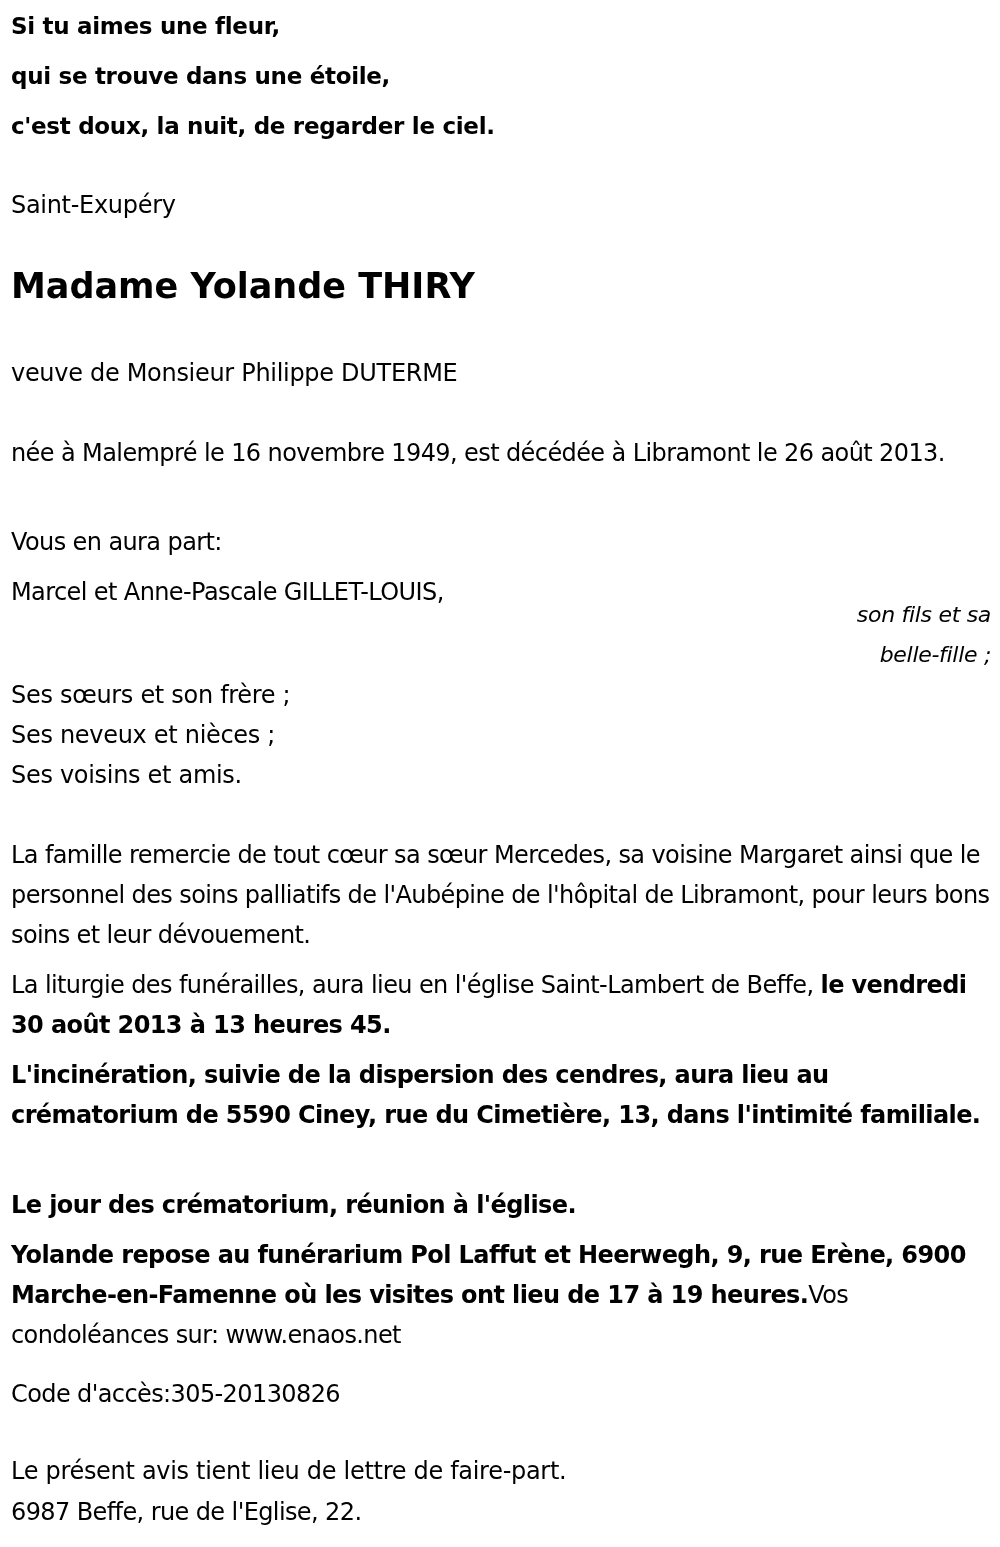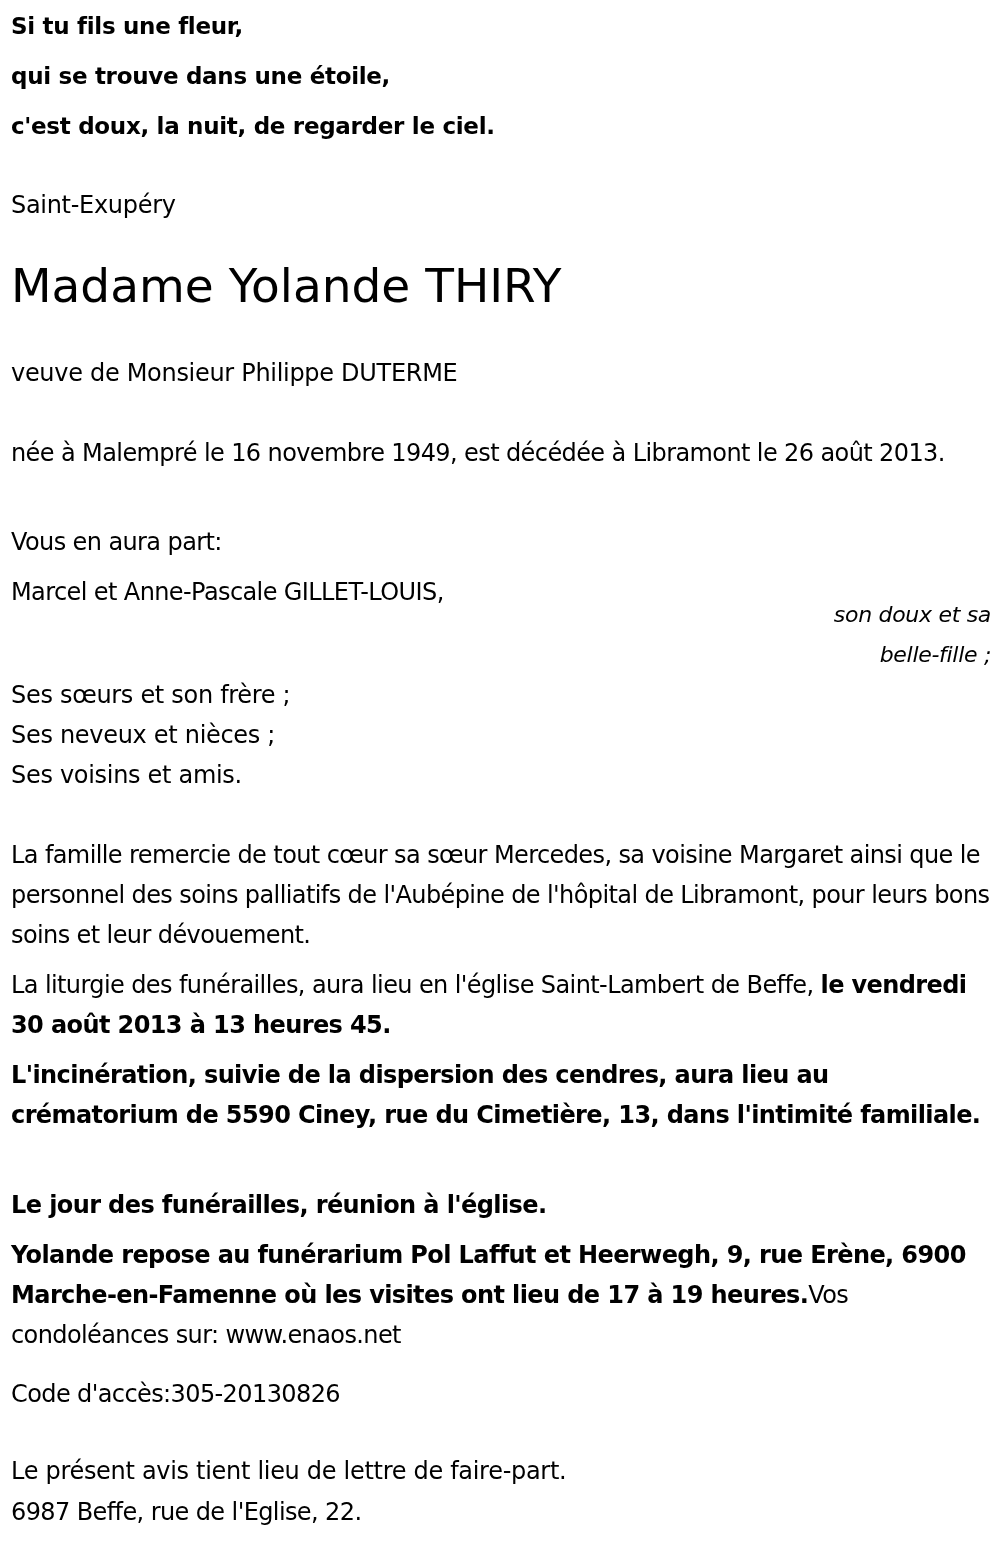--- a/index.html
+++ b/index.html
@@ -25,67 +25,67 @@
     .line {
       position: absolute;
       left: 0;
       white-space: nowrap;
       line-height: 30px;
       letter-spacing: -0.3px;
     }
     .bold { font-weight: bold; }
     .italic { font-style: italic; }
     .poem { font-size: 23px; font-weight: bold; }
-    .title { font-size: 47px; font-weight: normal; line-height: 40px; letter-spacing: 0; }
+    .title { font-size: 35px; font-weight: bold; line-height: 40px; letter-spacing: 0; }
     .right { left: auto; right: 0; text-align: right; font-size: 22px; }
     .para {
       position: absolute;
       left: 0;
       width: 980px;
       line-height: 40px;
       letter-spacing: -0.4px;
     }
     .cond { letter-spacing: -0.6px; }
   </style>
 </head>
 <body>
 
 <div class="page">
 
-  <div class="line poem" style="top:11px;">Si tu fils une fleur,</div>
+  <div class="line poem" style="top:11px;">Si tu aimes une fleur,</div>
   <div class="line poem" style="top:61px;">qui se trouve dans une étoile,</div>
   <div class="line poem" style="top:111px;">c'est doux, la nuit, de regarder le ciel.</div>
 
   <div class="line" style="top:190px;">Saint-Exupéry</div>
 
   <div class="line title" style="top:266px;">Madame Yolande THIRY</div>
 
   <div class="line" style="top:358px;text-align:center;">veuve de Monsieur Philippe DUTERME</div>
 
   <div class="para cond" style="top:433px;">née à Malempré le 16 novembre 1949, est décédée à Libramont le 26 août 2013.</div>
 
   <div class="line cond" style="top:527px;">Vous en aura part:</div>
 
   <div class="line cond" style="top:577px;">Marcel et Anne-Pascale GILLET-LOUIS,</div>
-  <div class="line italic right" style="top:600px;">son doux et sa</div>
+  <div class="line italic right" style="top:600px;">son fils et sa</div>
   <div class="line italic right" style="top:640px;margin-left:27px;">belle-fille ;</div>
 
   <div class="line" style="top:680px;">Ses sœurs et son frère ;</div>
   <div class="line" style="top:720px;">Ses neveux et nièces ;</div>
   <div class="line" style="top:760px;">Ses voisins et amis.</div>
 
   <div class="para cond" style="top:835px;">La famille remercie de tout cœur sa sœur Mercedes, sa voisine Margaret ainsi que le personnel des soins palliatifs de l'Aubépine de l'hôpital de Libramont, pour leurs bons soins et leur dévouement.</div>
 
   <div class="para cond" style="top:965px;">
     <span>La liturgie des funérailles, aura lieu en l'église Saint-Lambert de Beffe, </span><span class="bold">le vendredi 30 août 2013 à 13 heures 45.</span>
   </div>
 
   <div class="para bold cond" style="top:1055px;">L'incinération, suivie de la dispersion des cendres, aura lieu au crématorium de 5590 Ciney, rue du Cimetière, 13, dans l'intimité familiale.</div>
 
-  <div class="para bold cond" style="top:1185px;">Le jour des funérailles, réunion à l'église.</div>
+  <div class="para bold cond" style="top:1185px;">Le jour des crématorium, réunion à l'église.</div>
 
   <div class="para cond" style="top:1235px;">
     <span class="bold">Yolande repose au funérarium Pol Laffut et Heerwegh, 9, rue Erène, 6900 Marche-en-Famenne où les visites ont lieu de 17 à 19 heures.</span><span>Vos condoléances sur: www.enaos.net</span>
   </div>
 
   <div class="line cond" style="top:1368px;margin-top:11px;">Code d'accès:305-20130826</div>
 
   <div class="line" style="top:1456px;">Le présent avis tient lieu de lettre de faire-part.</div>
 
   <div class="line cond" style="top:1497px;">6987 Beffe, rue de l'Eglise, 22.</div>

